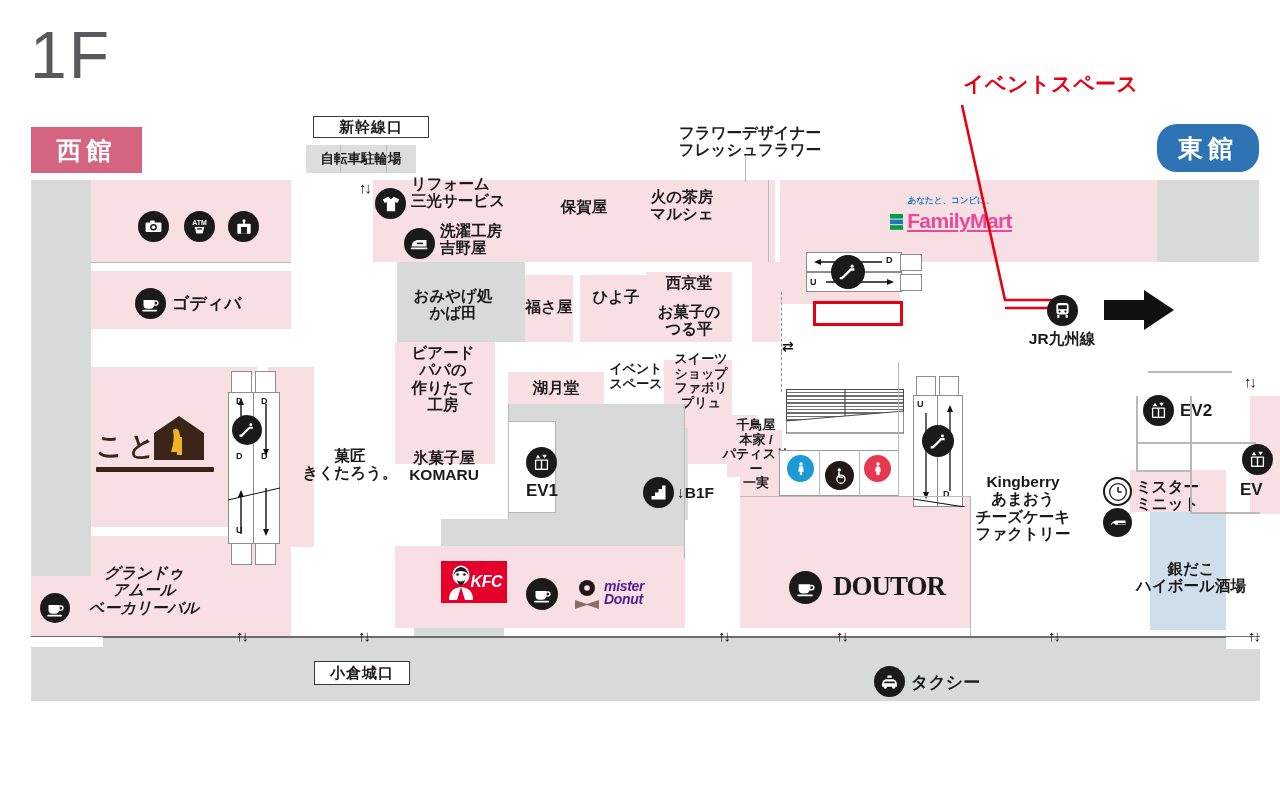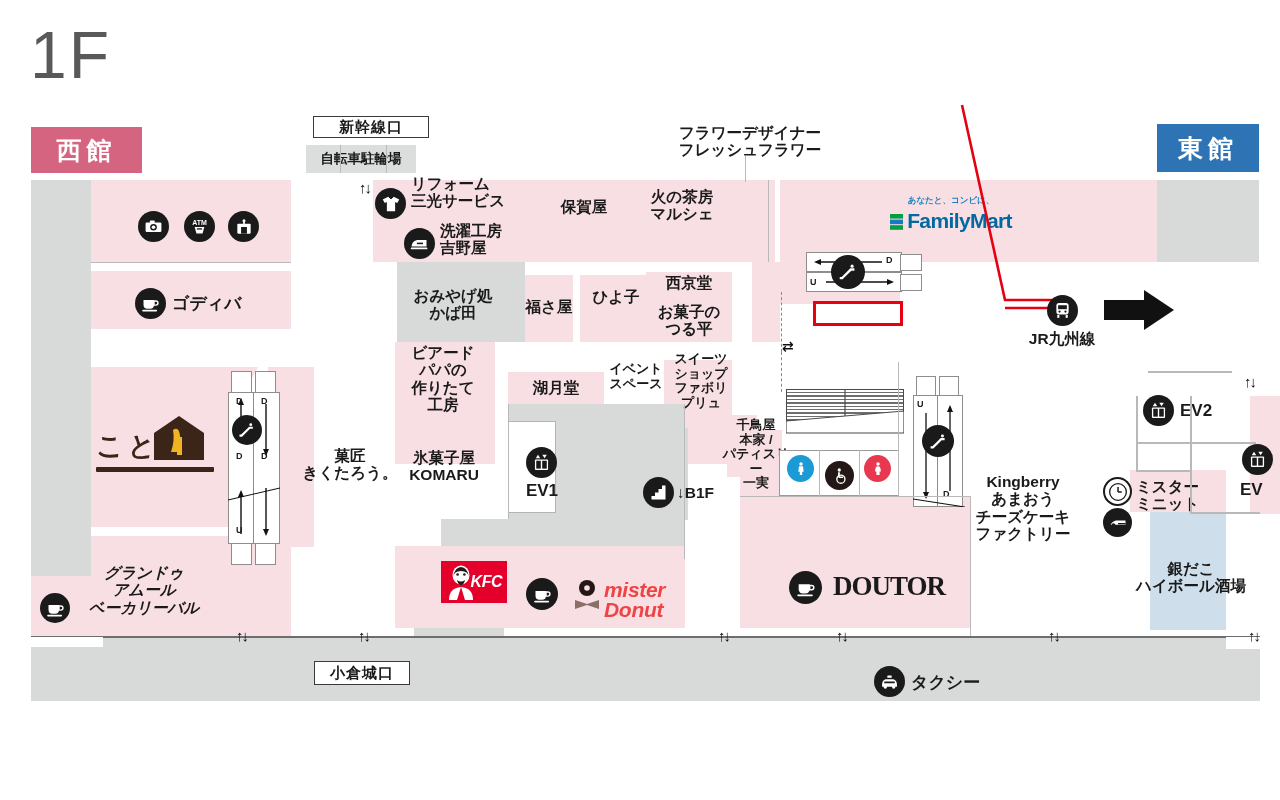--- a/index.html
+++ b/index.html
@@ -19,21 +19,21 @@
   .blue   {background:#cfdeeb;}
 
   
   .floor-title{font-size:66px;font-weight:300;color:#59595b;
     letter-spacing:2px;line-height:1;font-family:"Liberation Sans",sans-serif;}
 
   
   .banner{display:flex;align-items:center;justify-content:center;
     color:#fff;font-weight:700;font-size:25px;letter-spacing:5px;}
   .banner-west{background:#d4647f;}
-  .banner-east{background:#2e74b5;}
+  .banner-east{background:#2e74b5;border-radius:20px;}
 
   
   .gatebox{background:#fff;border:1.6px solid #3a3a3a;
     display:flex;align-items:center;justify-content:center;
     font-size:15px;font-weight:700;letter-spacing:1px;}
   .parkbox{background:#dcdddd;display:flex;align-items:center;
     justify-content:center;font-size:13.5px;font-weight:700;letter-spacing:0px;}
 
   
   .lbl{font-size:15.5px;font-weight:700;line-height:1.12;
@@ -49,26 +49,26 @@
   
   .cicon{border-radius:50%;background:#1a1a1a;display:flex;
     align-items:center;justify-content:center;color:#fff;}
   .cicon svg{display:block;}
 
   
   .kfc{background:#e4002b;display:flex;align-items:center;
     justify-content:flex-end;padding-right:5px;}
   .kfc-word{color:#fff;font-size:16px;font-weight:700;font-style:italic;
     letter-spacing:-0.5px;font-family:"Liberation Sans",sans-serif;}
-  .mdonut{color:#ef4444;font-weight:700;font-size:21px;line-height:0.95;
+  .mdonut{color:#4c1d95;font-weight:700;font-size:14px;line-height:0.95;
     font-style:italic;letter-spacing:-0.3px;}
   .doutor-word{font-family:"Liberation Serif",serif;font-weight:700;
     font-size:27px;letter-spacing:-1px;color:#1a1a1a;}
   .fm-tag{color:#1a7fc1;font-size:8.5px;font-weight:700;letter-spacing:0;}
-  .fm-word{color:#0369a1;font-size:21px;font-weight:700;letter-spacing:-0.6px;}
+  .fm-word{color:#ec4899;font-size:21px;font-weight:700;letter-spacing:-0.6px;text-decoration:underline;}
   .kototo-word{font-size:27px;font-weight:700;letter-spacing:4px;color:#3b2418;}
 
   
   .esc-frame{border:1.4px solid #8d8d8d;background:#fff;}
   .ud{font-size:9px;font-weight:700;color:#1a1a1a;font-family:"Liberation Sans",sans-serif;}
 
   
   .hatch{background:repeating-linear-gradient(to bottom,#fff 0 2px,#6e6e6e 2px 3.4px);
     border:1.2px solid #4a4a4a;}
 
@@ -432,20 +432,21 @@
       <path d="M5 17.5l5-5 4.5-4.5h4.5v2.5h-3.4l-4.5 4.5-5 5H3v-2.5z"></path>
       <circle cx="16.5" cy="5.6" r="1.7"></circle>
     </svg>
   </div>
 
   <div class="abs event-box" style="left:813px;top:301px;width:90px;height:25px;"></div>
   <svg class="abs" style="left:900px;top:95px;" width="270" height="225">
     <polyline points="62,10 105,205 160,205 160,215" fill="none" stroke="#e60012" stroke-width="2.6"></polyline>
     <polyline points="105,213 160,213" fill="none" stroke="#e60012" stroke-width="2.6"></polyline>
   </svg>
+  <div class="abs callout-text" style="left:963px;top:70px;">イベントスペース</div>
 
   <div class="abs cicon" style="left:1047px;top:295px;width:31px;height:31px;">
     <svg viewBox="0 0 24 24" width="21" height="21" fill="#fff">
       <rect x="5" y="3.5" width="14" height="13" rx="3"></rect>
       <rect x="7" y="6" width="10" height="4.5" fill="#1a1a1a"></rect>
       <circle cx="8.6" cy="13.2" r="1.3" fill="#1a1a1a"></circle>
       <circle cx="15.4" cy="13.2" r="1.3" fill="#1a1a1a"></circle>
       <rect x="6" y="17" width="2.4" height="3.4"></rect>
         <rect x="15.6" y="17" width="2.4" height="3.4"></rect>
     </svg>

